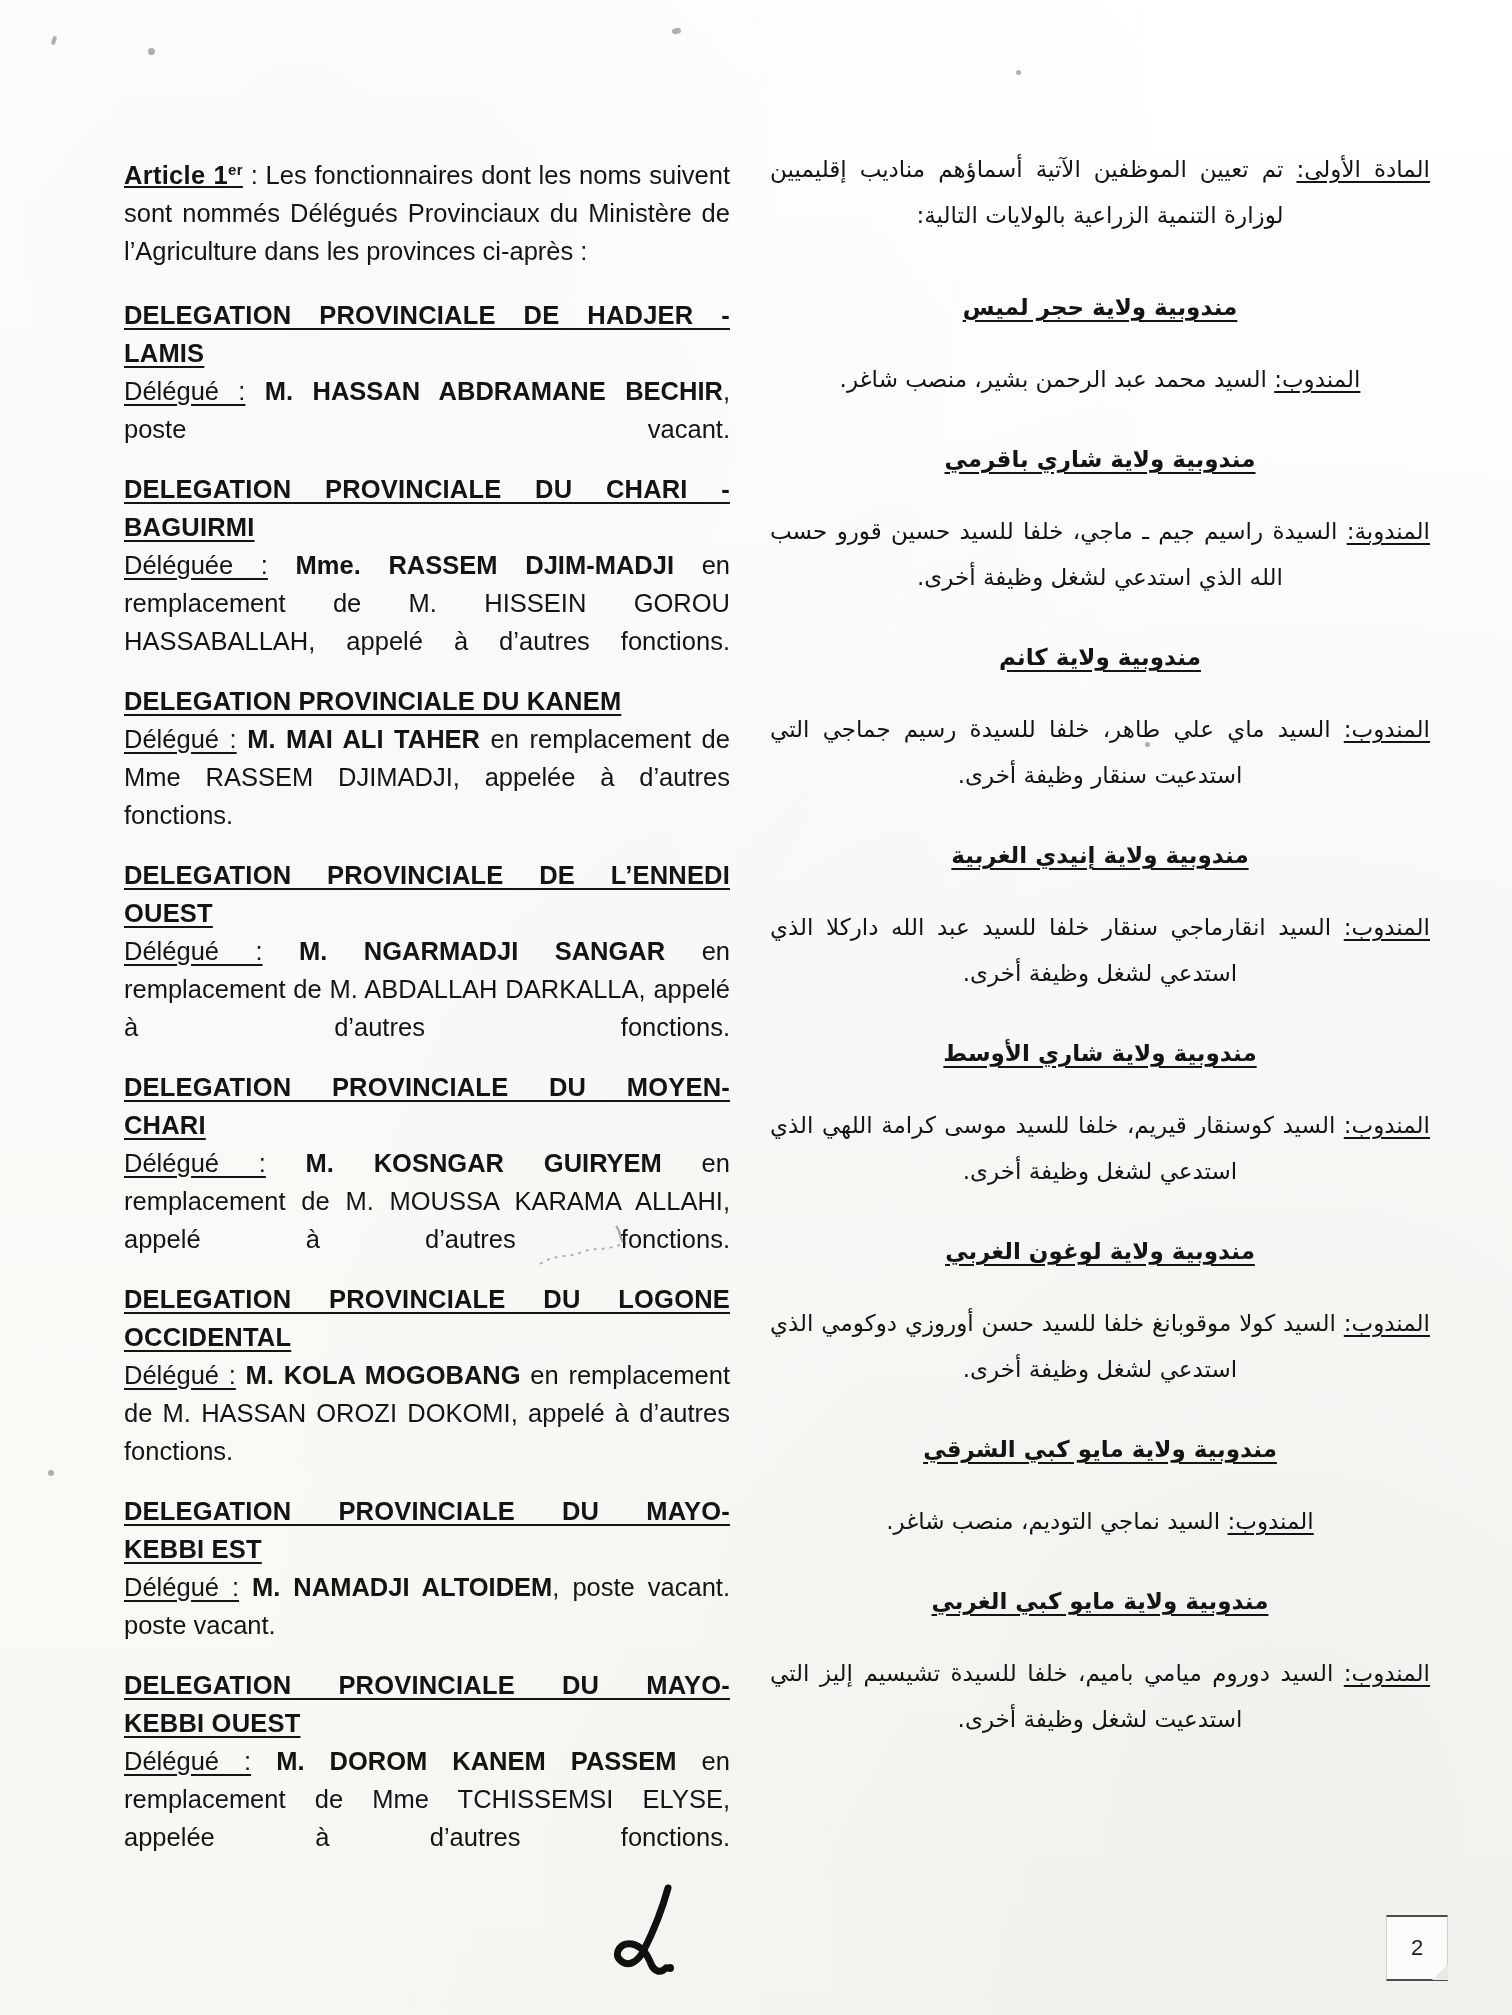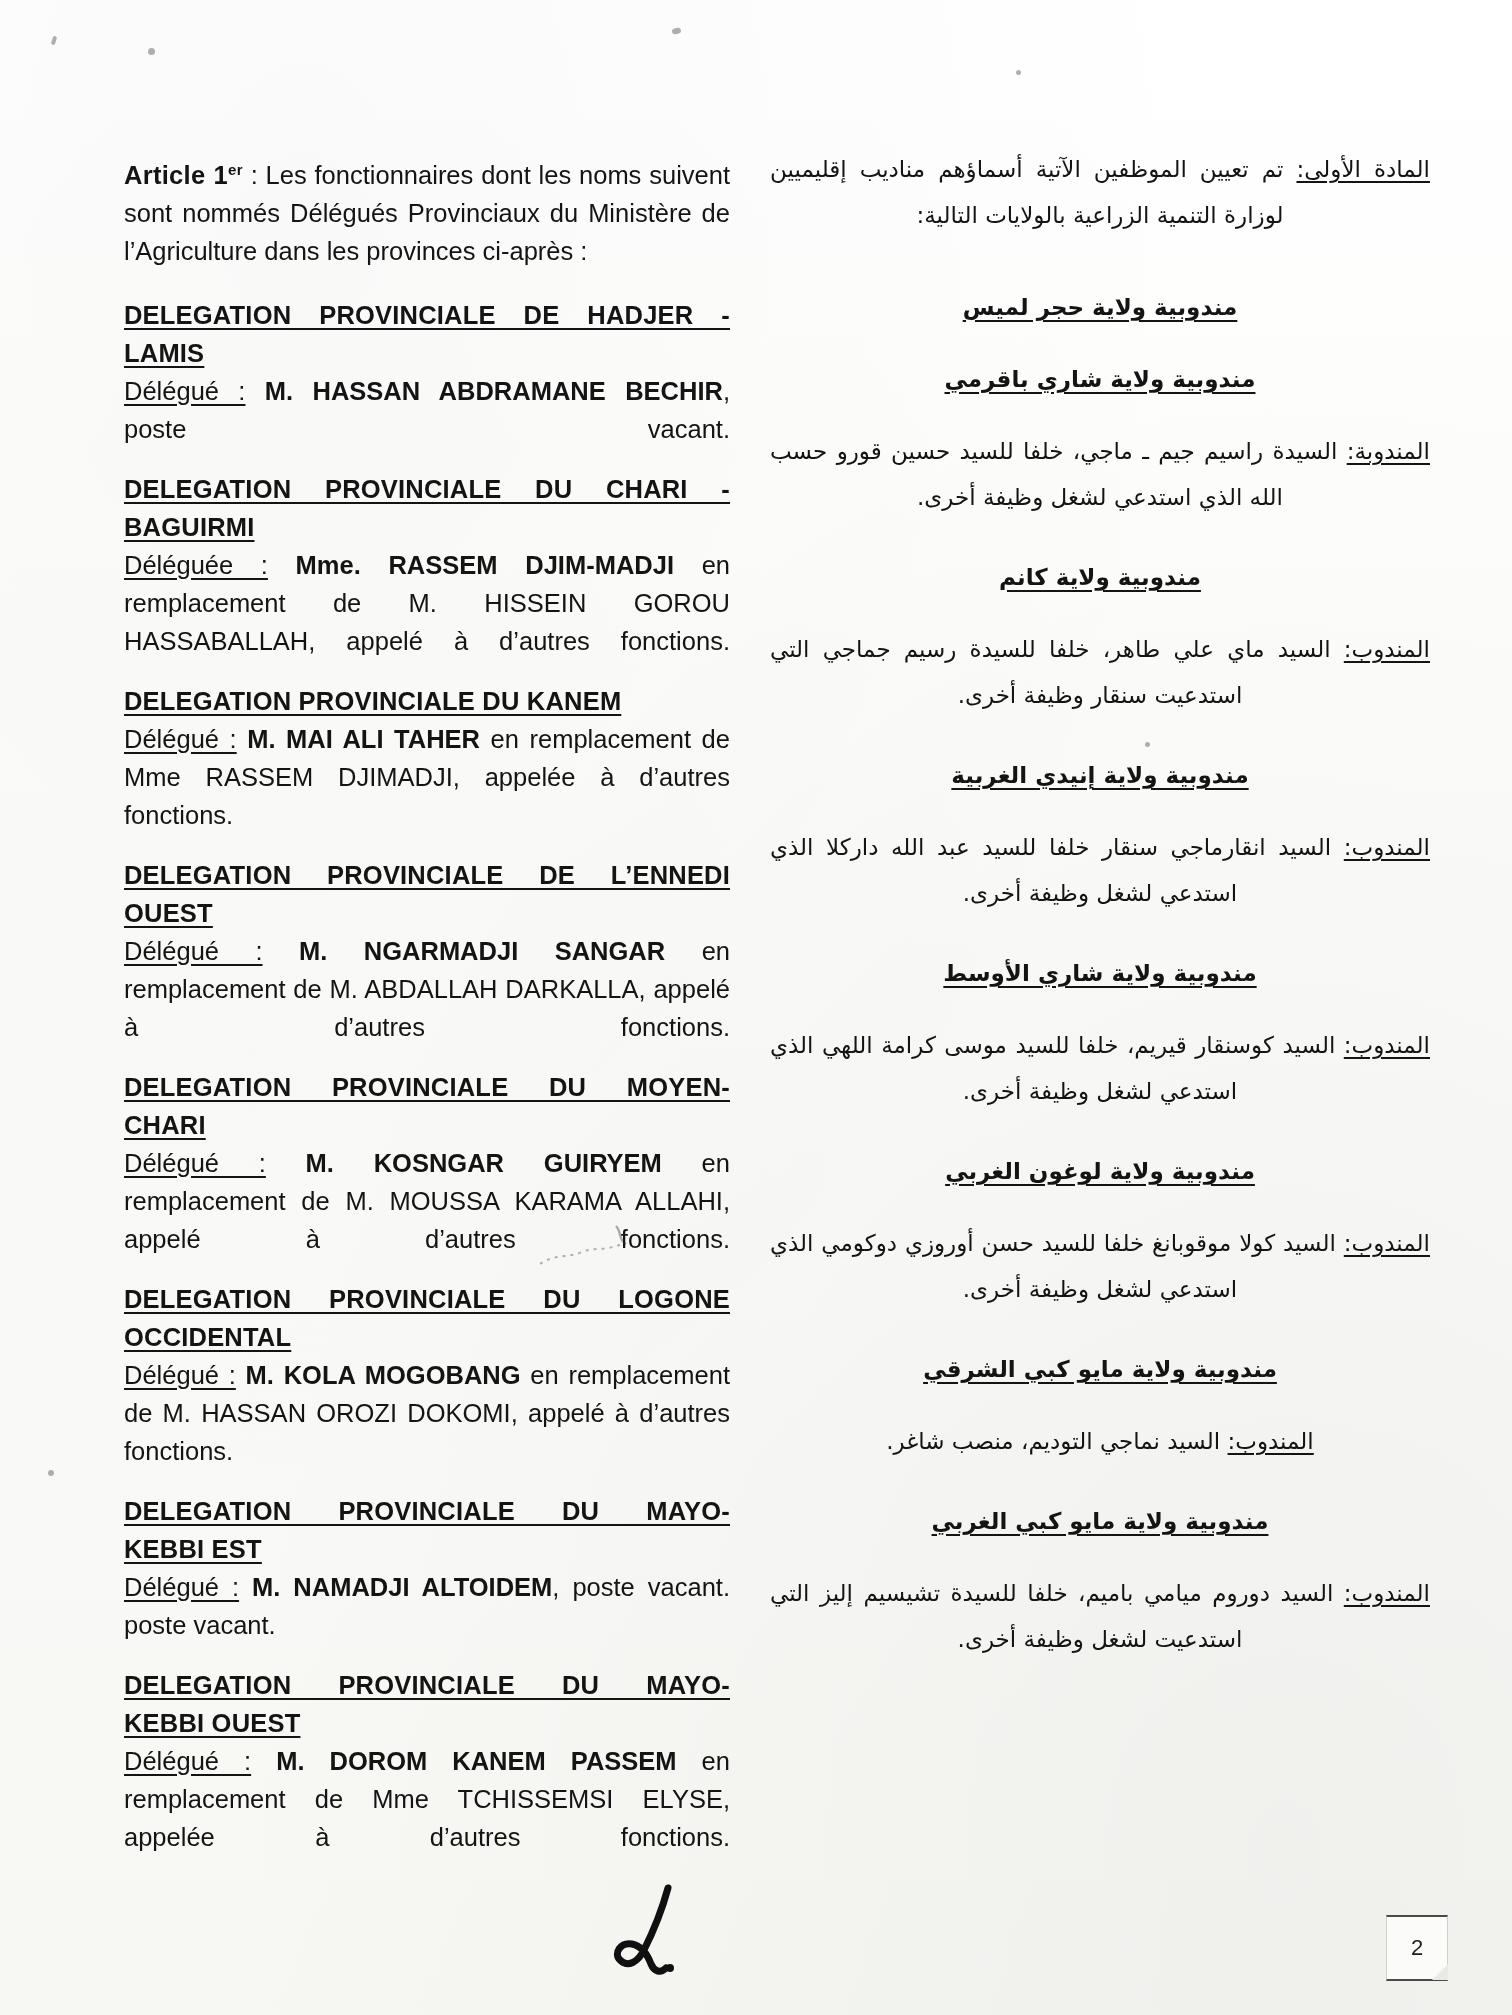--- a/index.html
+++ b/index.html
@@ -48,20 +48,21 @@
     line-height: 38px;
     text-align: justify;
   }
   .col-fr p { margin: 0 0 0 0; }
 
   .intro {
     margin-bottom: 26px !important;
   }
   .art-label {
     font-weight: bold;
+    text-decoration: underline;
     letter-spacing: .3px;
   }
   .sup { font-size: 15px; vertical-align: super; font-weight: bold; }
 
   .deleg-block { margin-bottom: 22px; }
   .deleg-title {
     font-weight: bold;
     text-decoration: underline;
     text-underline-offset: 4px;
     letter-spacing: .2px;
@@ -214,20 +215,21 @@
       </div>
 
     </div>
 
     <div class="col-ar">
 
       <p class="ar-intro"><span class="ar-lbl">المادة الأولى:</span><span> تم تعيين الموظفين الآتية أسماؤهم مناديب إقليميين لوزارة التنمية الزراعية بالولايات التالية:</span></p>
 
       <div class="ar-block">
         <p class="ar-title">مندوبية ولاية حجر لميس</p>
+        <p class="ar-body"><span class="ar-lbl">المندوب:</span><span> السيد محمد عبد الرحمن بشير، منصب شاغر.</span></p>
       </div>
 
       <div class="ar-block">
         <p class="ar-title">مندوبية ولاية شاري باقرمي</p>
         <p class="ar-body"><span class="ar-lbl">المندوبة:</span><span> السيدة راسيم جيم ـ ماجي، خلفا للسيد حسين قورو حسب الله الذي استدعي لشغل وظيفة أخرى.</span></p>
       </div>
 
       <div class="ar-block">
         <p class="ar-title">مندوبية ولاية كانم</p>
         <p class="ar-body"><span class="ar-lbl">المندوب:</span><span> السيد ماي علي طاهر، خلفا للسيدة رسيم جماجي التي استدعيت سنقار وظيفة أخرى.</span></p>

